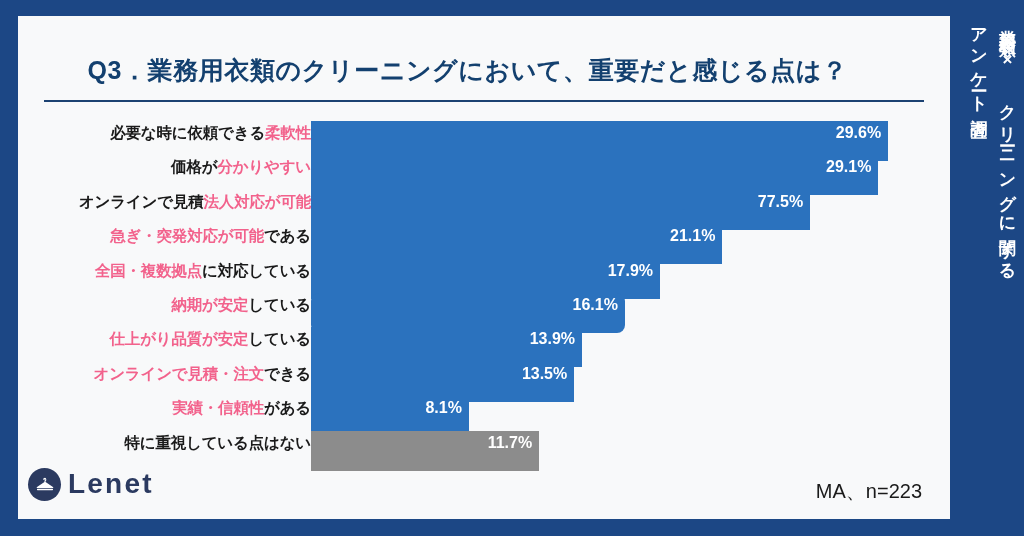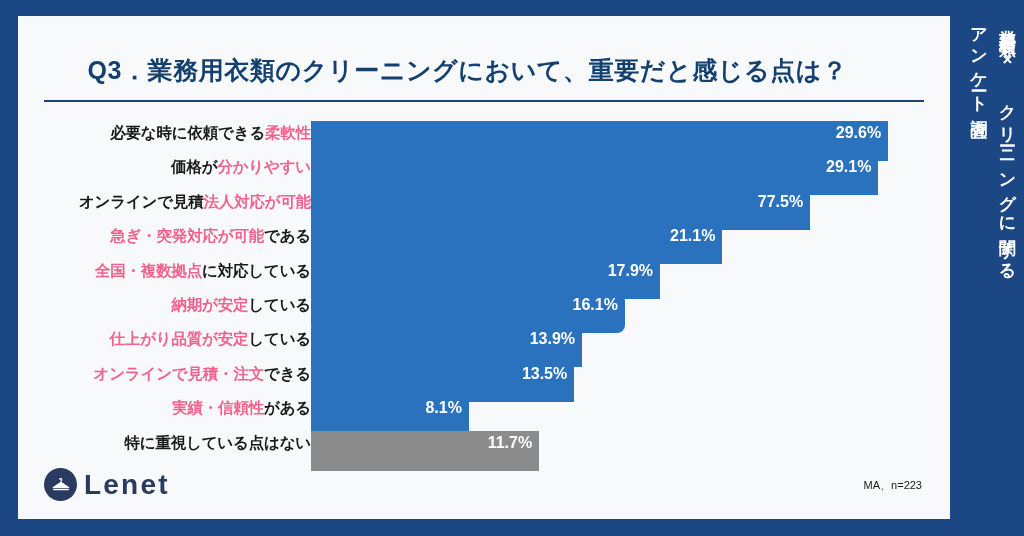--- a/index.html
+++ b/index.html
@@ -111,24 +111,23 @@
     line-height: 23px;
     font-size: 16px;
     font-weight: bold;
     color: #ffffff;
     white-space: nowrap;
   }
 
   
   #logo {
     position: absolute;
-    left: 26px;
+    left: 10px;
     top: 452px;
     display: flex;
-    align-items: center;
     gap: 7px;
   }
   #logo-mark {
     width: 33px;
     height: 33px;
     border-radius: 50%;
     background: #2b3a60;
     display: flex;
     align-items: center;
     justify-content: center;
@@ -137,21 +136,21 @@
     font-size: 28px;
     font-weight: bold;
     color: #2b3a60;
     letter-spacing: 2.2px;
   }
 
   #sample-note {
     position: absolute;
     right: 28px;
     top: 462px;
-    font-size: 11px;
+    font-size: 20px;
     color: #1a1a1a;
     white-space: nowrap;
     margin-left: 47px;
   }
 
   
   #side-band {
     position: absolute;
     right: 0;
     top: 0;

